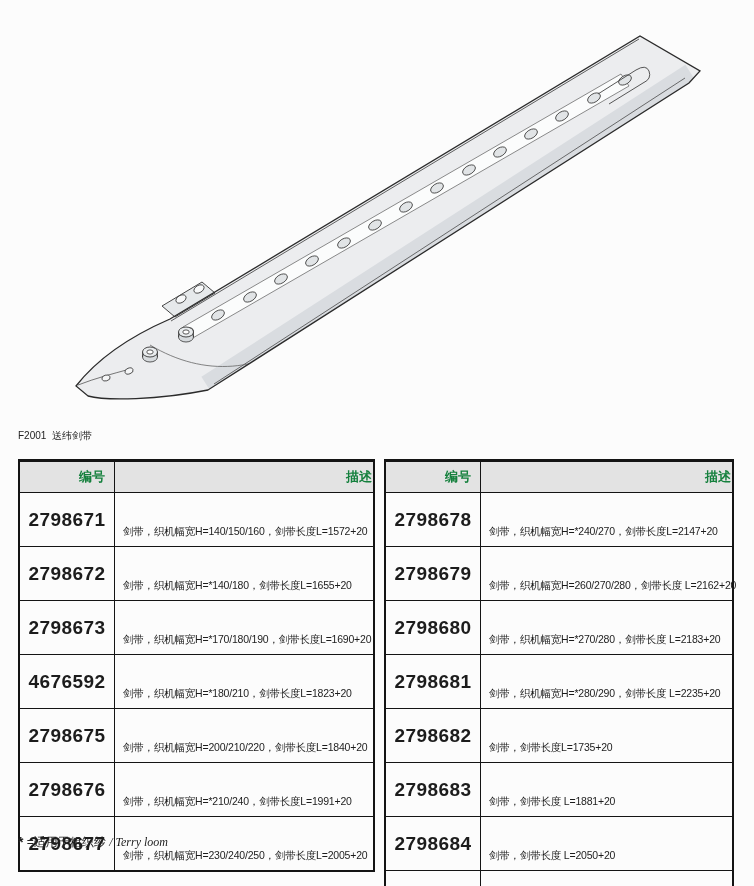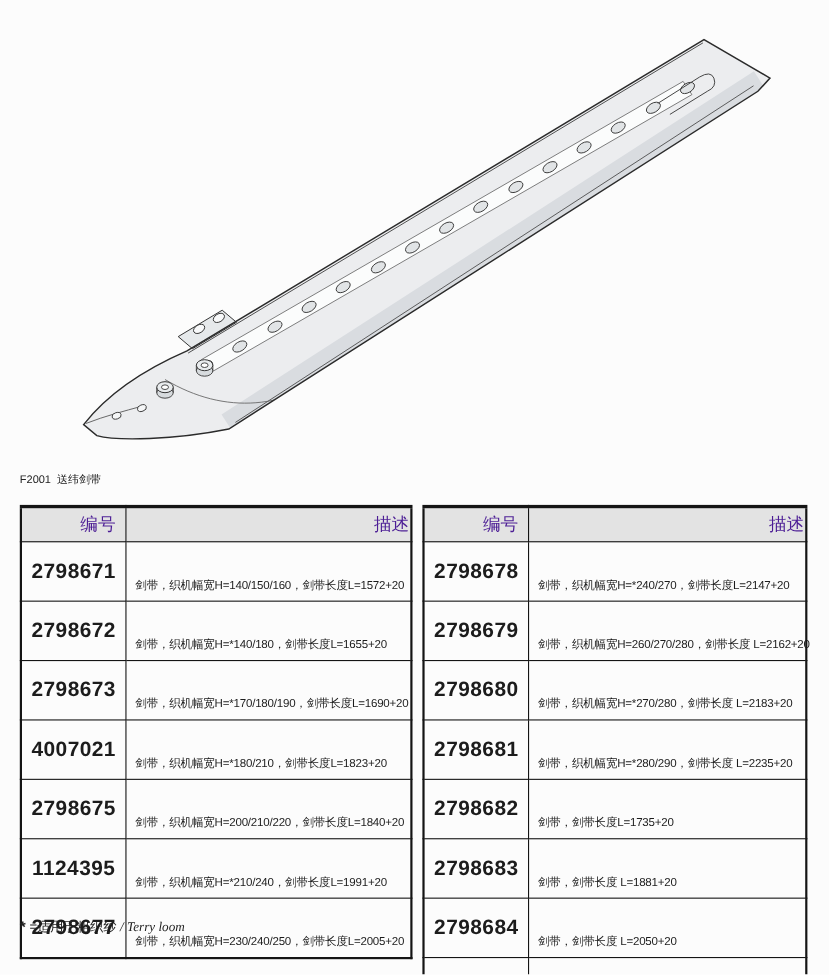--- a/index.html
+++ b/index.html
@@ -19,21 +19,21 @@
   .tbl-wrap{position:absolute;top:459px;}
   .tbl-left{left:18px;width:357px;}
   .tbl-right{left:384px;width:350px;}
   table{
     width:100%;border-collapse:collapse;table-layout:fixed;
     border:2px solid #141414;border-top-width:3px;
   }
   th,td{border:1px solid #141414;}
   thead th{
     background:#e3e3e3;height:28px;
-    font-size:16px;font-weight:normal;color:#4c1d95;
+    font-size:13px;font-weight:bold;color:#15803d;
   }
   th.num{width:84px;text-align:right;padding-right:9px;}
   th.desc{text-align:right;padding-left:8px;}
   td{height:46px;}
   td.num{
     text-align:center;vertical-align:middle;
     font-size:19px;font-weight:bold;letter-spacing:.4px;
   }
   td.desc{
     vertical-align:bottom;padding:0 4px 7px 8px;
@@ -139,29 +139,29 @@
           </tr>
           <tr>
             <td class="num">2798672</td>
             <td class="desc">剑带，织机幅宽H=*140/180，剑带长度L=1655+20</td>
           </tr>
           <tr>
             <td class="num">2798673</td>
             <td class="desc">剑带，织机幅宽H=*170/180/190，剑带长度L=1690+20</td>
           </tr>
           <tr>
-            <td class="num">4007021</td>
+            <td class="num">4676592</td>
             <td class="desc">剑带，织机幅宽H=*180/210，剑带长度L=1823+20</td>
           </tr>
           <tr>
             <td class="num">2798675</td>
             <td class="desc">剑带，织机幅宽H=200/210/220，剑带长度L=1840+20</td>
           </tr>
           <tr>
-            <td class="num">1124395</td>
+            <td class="num">2798676</td>
             <td class="desc">剑带，织机幅宽H=*210/240，剑带长度L=1991+20</td>
           </tr>
           <tr>
             <td class="num">2798677</td>
             <td class="desc">剑带，织机幅宽H=230/240/250，剑带长度L=2005+20</td>
           </tr>
         </tbody>
     </table>
   </div>
 

